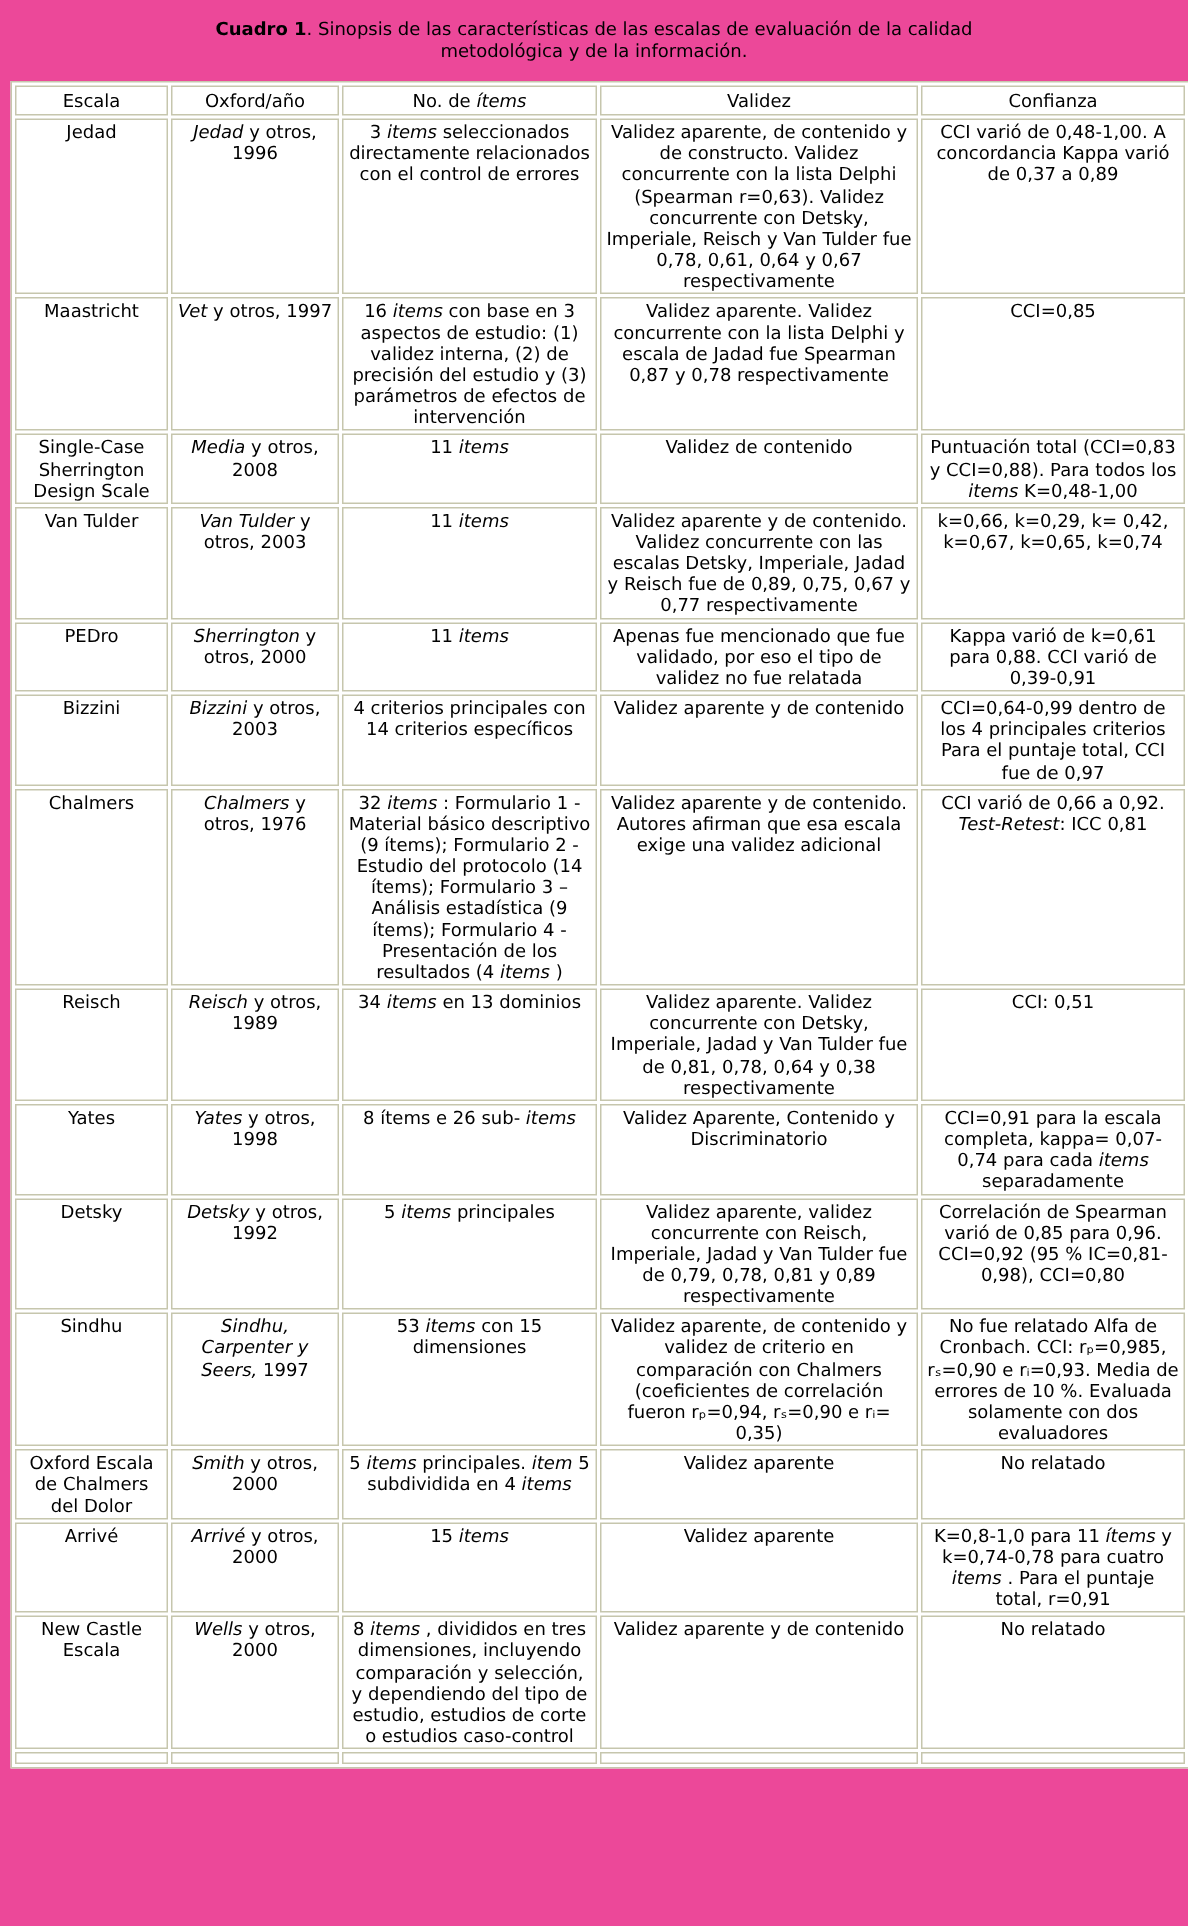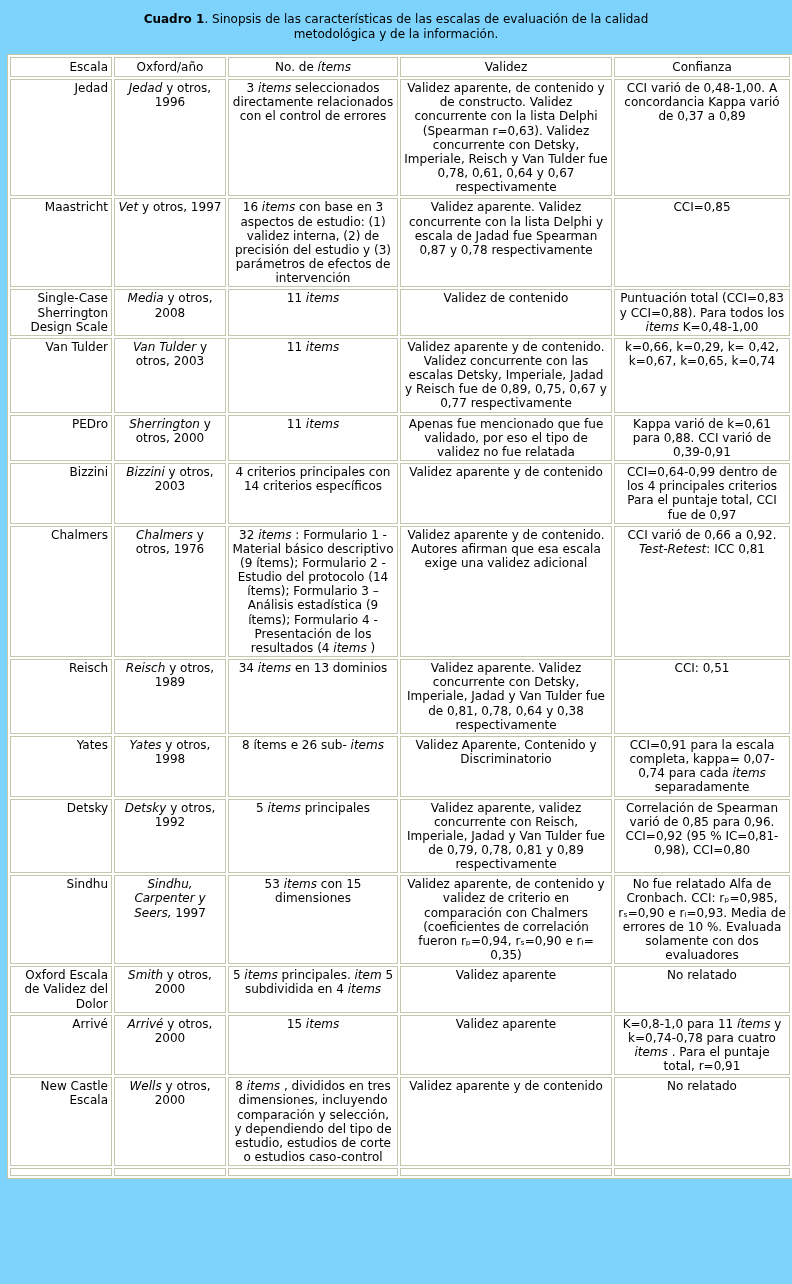--- a/index.html
+++ b/index.html
@@ -6,21 +6,21 @@
     margin: 0;
     padding: 0;
     background: #ffffff;
     color: #000000;
     font-family: "DejaVu Sans", sans-serif;
     font-size: 12px;
   }
   .page {
     width: 792px;
     min-height: 1284px;
-    background: #7dd3fc;
+    background: #ec4899;
     box-sizing: border-box;
     padding-top: 12px;
   }
   .caption {
     max-width: 540px;
     margin: 0 auto 12px auto;
     text-align: center;
     line-height: 1.25;
   }
   table.synopsis {
@@ -35,21 +35,21 @@
   table.synopsis th,
   table.synopsis td {
     border: 1px solid #c6c6ad;
     padding: 1px 3px;
     vertical-align: top;
     line-height: 1.18;
     font-weight: normal;
     overflow-wrap: break-word;
   }
   table.synopsis th { padding: 2px 3px; }
-  th.c0, td.c0 { text-align: right; margin-left: 15px; }
+  th.c0, td.c0 { text-align: center; margin-left: 15px; }
   th.c1, td.c1, th.c2, td.c2, th.c3, td.c3, th.c4, td.c4 { text-align: center; }
   tr[data-empty="true"] td { height: 4px; }
 </style>
 </head>
 <body>
 
 <div class="page">
 
   <div class="caption">
     <b>Cuadro 1</b><span>. Sinopsis de las características de las escalas de evaluación de la calidad metodológica y de la información.</span>
@@ -144,21 +144,21 @@
           <td class="c4">Correlación de Spearman varió de 0,85 para 0,96. CCI=0,92 (95 % IC=0,81-0,98), CCI=0,80</td>
         </tr>
         <tr>
           <td class="c0">Sindhu</td>
           <td class="c1"><i>Sindhu, Carpenter y Seers,</i><span> 1997</span></td>
           <td class="c2"><span>53 </span><i>items</i><span> con 15 dimensiones</span></td>
           <td class="c3">Validez aparente, de contenido y validez de criterio en comparación con Chalmers (coeficientes de correlación fueron rₚ=0,94, rₛ=0,90 e rᵢ= 0,35)</td>
           <td class="c4">No fue relatado Alfa de Cronbach. CCI: rₚ=0,985, rₛ=0,90 e rᵢ=0,93. Media de errores de 10 %. Evaluada solamente con dos evaluadores</td>
         </tr>
         <tr>
-          <td class="c0">Oxford Escala de Validez del Dolor</td>
+          <td class="c0">Oxford Escala de Chalmers del Dolor</td>
           <td class="c1"><i>Smith</i><span> y otros, 2000</span></td>
           <td class="c2"><span>5 </span><i>items</i><span> principales. </span><i>item</i><span> 5 subdividida en 4 </span><i>items</i></td>
           <td class="c3">Validez aparente</td>
           <td class="c4">No relatado</td>
         </tr>
         <tr>
           <td class="c0">Arrivé</td>
           <td class="c1"><i>Arrivé</i><span> y otros, 2000</span></td>
           <td class="c2"><span>15 </span><i>items</i></td>
           <td class="c3">Validez aparente</td>

